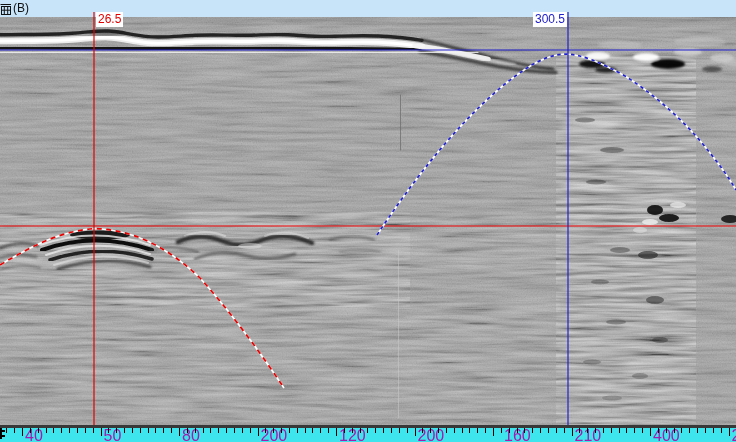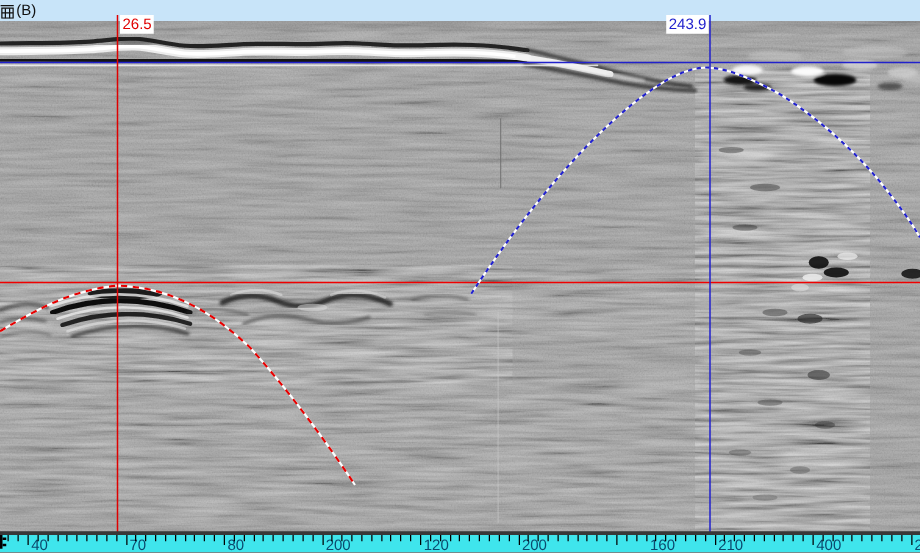--- a/index.html
+++ b/index.html
@@ -26,21 +26,21 @@
     position:absolute;left:0;top:428px;width:736px;height:14px;
     background:#3fe5ec;z-index:4;overflow:hidden;
   }
   .axis-border{
     position:absolute;left:0;top:425px;width:736px;height:3px;
     background:#383838;z-index:4;
   }
   .tick{position:absolute;top:0;width:1px;height:5px;background:#000;}
   .tick.major{height:8px;width:1px;}
   .tick-label{
-    position:absolute;top:2px;font-size:12px;line-height:12px;color:#0c4a6e;
+    position:absolute;top:2px;font-size:16px;line-height:12px;color:#a21caf;
     white-space:nowrap;
   }
   .edge-mark{position:absolute;left:0;top:0;width:2px;height:11px;background:#000;}
   .edge-mark:after{content:"";position:absolute;left:2px;top:2px;width:3px;height:2px;background:#000;}
   .edge-mark:before{content:"";position:absolute;left:2px;top:7px;width:3px;height:2px;background:#000;}
 </style>
 </head>
 <body>
 
 <div class="window">
@@ -198,40 +198,40 @@
     <g fill="none">
       <path d="M 377,235 C 410,185 455,125 505,84 C 530,64 548,54.5 565,54 C 582,54.5 600,62 625,76 C 652,93 680,117 702,143 C 716,160 728,176 736,190" stroke="#ffffff" stroke-width="1.7"></path>
       <path d="M 377,235 C 410,185 455,125 505,84 C 530,64 548,54.5 565,54 C 582,54.5 600,62 625,76 C 652,93 680,117 702,143 C 716,160 728,176 736,190" stroke="#2121cc" stroke-width="1.7" stroke-dasharray="3.5 3.5"></path>
     </g>
 
     <line id="red-vline" x1="94" y1="12" x2="94" y2="426" stroke="#e00000" stroke-width="1.2"></line>
     <line id="blue-vline" x1="568" y1="12" x2="568" y2="426" stroke="#2121cc" stroke-width="1.2"></line>
   </svg>
 
   <div class="marker-label red" id="red-label" style="left: 96px;">26.5</div>
-  <div class="marker-label blue" id="blue-label" style="left: 567px;">243.9</div>
+  <div class="marker-label blue" id="blue-label" style="left: 567px;">300.5</div>
 
   <div class="axis-border"></div>
   <div class="axis" id="axis">
     <div class="edge-mark"></div>
   <div class="tick" style="left: 6.3px;"></div>
       <div class="tick" style="left: 14.15px;"></div>
       <div class="tick major" style="left: 22px;"></div>
       <span class="tick-label" style="left: 25px;">40</span>
       <div class="tick" style="left: 29.85px;"></div>
       <div class="tick" style="left: 37.7px;"></div>
       <div class="tick" style="left: 45.55px;"></div>
       <div class="tick" style="left: 53.4px;"></div>
       <div class="tick" style="left: 61.25px;"></div>
       <div class="tick" style="left: 69.1px;"></div>
       <div class="tick" style="left: 76.95px;"></div>
       <div class="tick" style="left: 84.8px;"></div>
       <div class="tick" style="left: 92.65px;"></div>
       <div class="tick major" style="left: 100.5px;"></div>
-      <span class="tick-label" style="left: 103.5px;">70</span>
+      <span class="tick-label" style="left: 103.5px;">50</span>
       <div class="tick" style="left: 108.35px;"></div>
       <div class="tick" style="left: 116.2px;"></div>
       <div class="tick" style="left: 124.05px;"></div>
       <div class="tick" style="left: 131.9px;"></div>
       <div class="tick" style="left: 139.75px;"></div>
       <div class="tick" style="left: 147.6px;"></div>
       <div class="tick" style="left: 155.45px;"></div>
       <div class="tick" style="left: 163.3px;"></div>
       <div class="tick" style="left: 171.15px;"></div>
       <div class="tick major" style="left: 179px;"></div>
@@ -272,21 +272,21 @@
       <div class="tick" style="left: 422.35px;"></div>
       <div class="tick" style="left: 430.2px;"></div>
       <div class="tick" style="left: 438.05px;"></div>
       <div class="tick" style="left: 445.9px;"></div>
       <div class="tick" style="left: 453.75px;"></div>
       <div class="tick" style="left: 461.6px;"></div>
       <div class="tick" style="left: 469.45px;"></div>
       <div class="tick" style="left: 477.3px;"></div>
       <div class="tick" style="left: 485.15px;"></div>
       <div class="tick major" style="left: 493px;"></div>
-      <span class="tick-label" style="left: 520px;">160</span>
+      <span class="tick-label" style="left: 504px;">160</span>
       <div class="tick" style="left: 500.85px;"></div>
       <div class="tick" style="left: 508.7px;"></div>
       <div class="tick" style="left: 516.55px;"></div>
       <div class="tick" style="left: 524.4px;"></div>
       <div class="tick" style="left: 532.25px;"></div>
       <div class="tick" style="left: 540.1px;"></div>
       <div class="tick" style="left: 547.95px;"></div>
       <div class="tick" style="left: 555.8px;"></div>
       <div class="tick" style="left: 563.65px;"></div>
       <div class="tick major" style="left: 571.5px;"></div>

